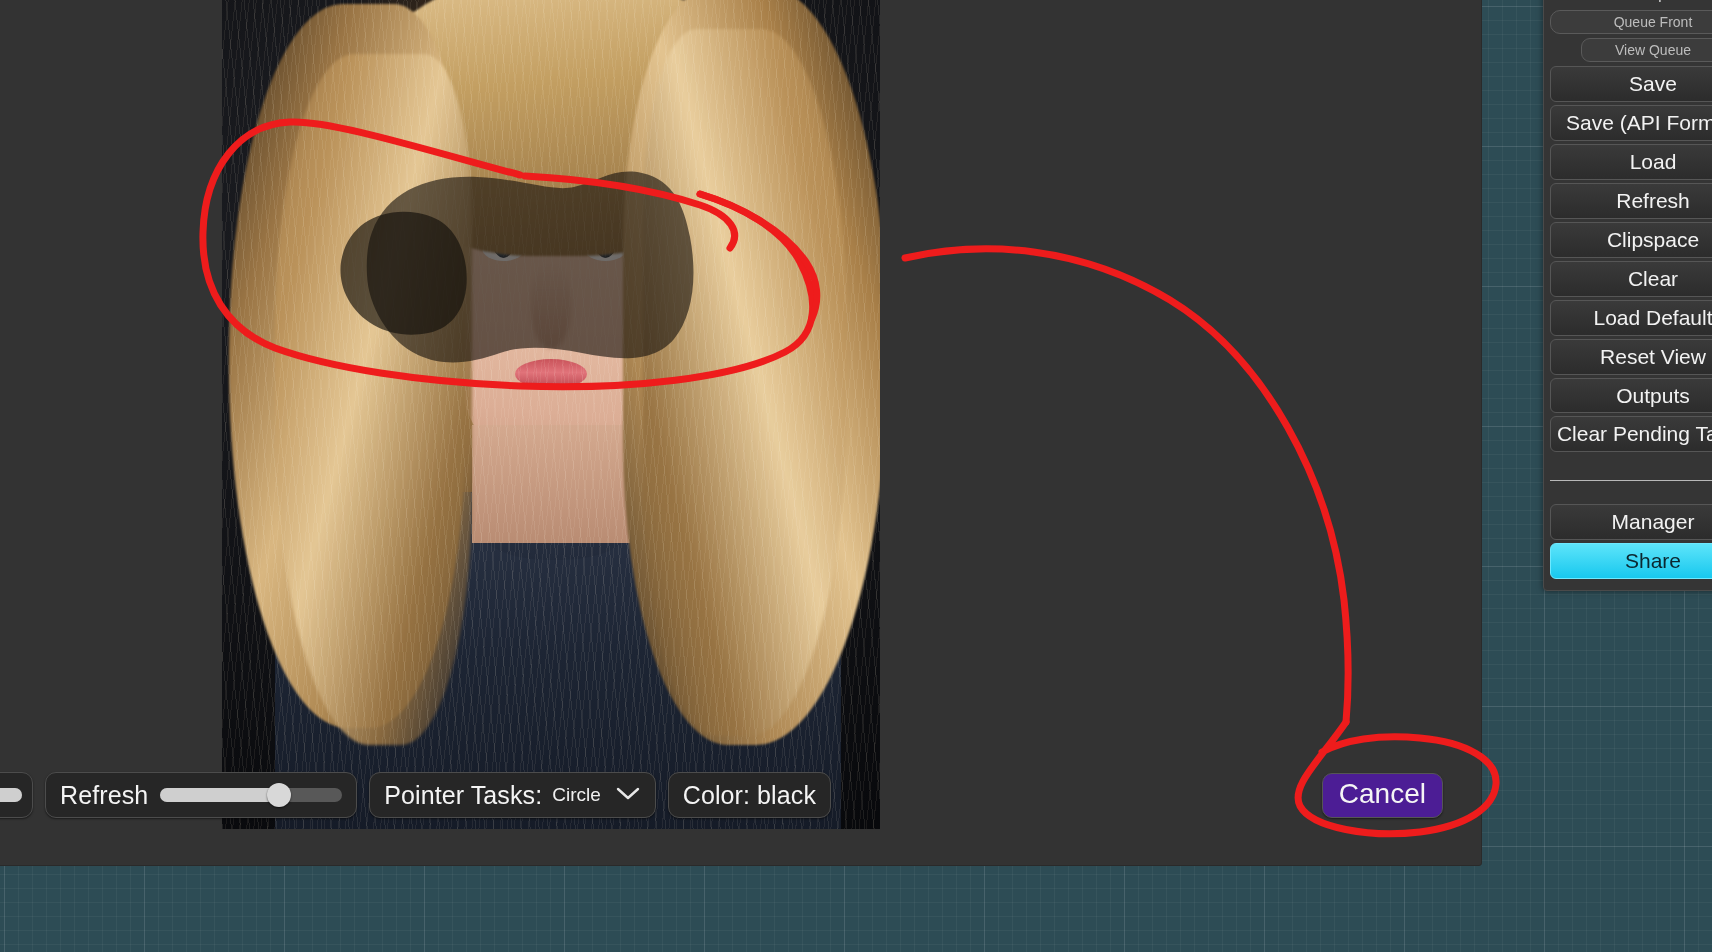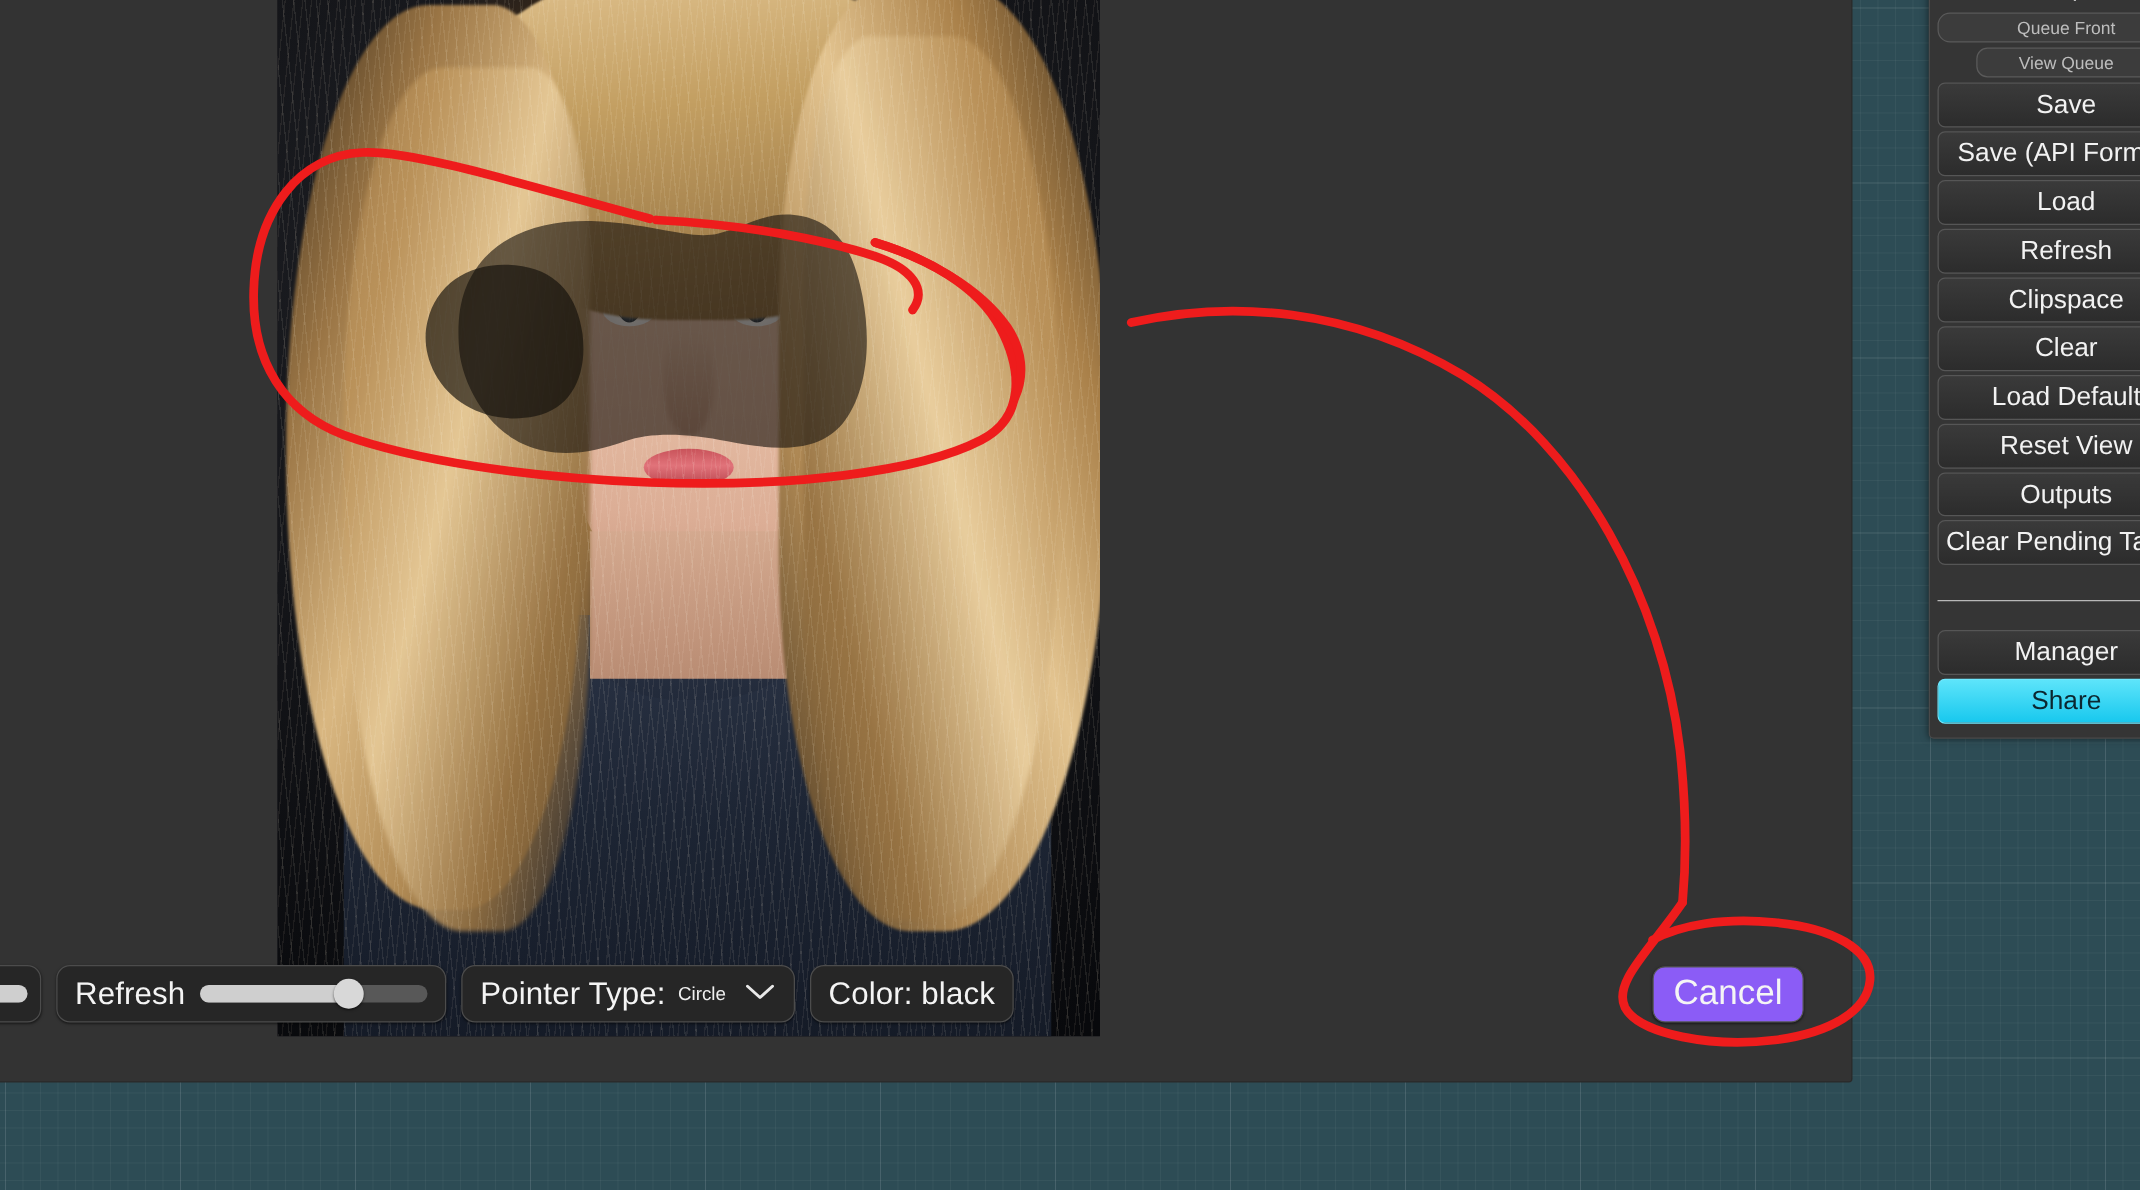--- a/index.html
+++ b/index.html
@@ -242,30 +242,30 @@
     position: absolute; left: 0; top: 0; height: 100%;
     border-radius: 8px; background: #cfcfcf;
   }
   .slider .thumb {
     position: absolute; top: 50%; width: 24px; height: 24px;
     border-radius: 50%; background: #d8d8d8;
     transform: translate(-50%, -50%);
     box-shadow: 0 1px 2px rgba(0,0,0,.6);
   }
   .slider.mini { width: 70px; margin-left: 0; }
-  .select-value { font-size: 15px; color: #f0f0f0; margin-left: 10px; }
+  .select-value { font-size: 19px; color: #f0f0f0; margin-left: 10px; }
   .chevron { margin-left: 14px; color: #e8e8e8; font-size: 22px; line-height: 1; }
 
   
   #actions {
     margin-left: auto; display: flex; align-items: center;
     pointer-events: auto; padding-right: 28px;
   }
   .action-btn {
-    background: #8b5cf6;
+    background: #4c1d95;
     border: 1px solid #555;
     border-radius: 10px;
     color: #f5f5f5;
     font-size: 28px;
     padding: 4px 16px 7px 16px;
     margin-left: 14px;
     box-shadow: 0 1px 2px rgba(0,0,0,.5);
   }
 
   
@@ -350,21 +350,21 @@
 
     <div class="tool-group">
       <span class="tool-label">Refresh</span>
       <div class="slider">
         <div class="fill" id="opacity-fill" style="width: 65%;"></div>
         <div class="thumb" id="opacity-thumb" style="left: 65%;"></div>
       </div>
     </div>
 
     <div class="tool-group">
-      <span class="tool-label">Pointer Type:</span>
+      <span class="tool-label">Pointer Tasks:</span>
       <span class="select-value">Circle</span>
       <span class="chevron">
         <svg width="26" height="16" viewBox="0 0 26 16">
           <path d="M3 3 L13 12 L23 3" stroke="#e8e8e8" stroke-width="2.4" fill="none" stroke-linecap="round" stroke-linejoin="round"></path>
         </svg>
       </span>
     </div>
 
     <div class="tool-group">
       <span class="tool-label">Color: black</span>

